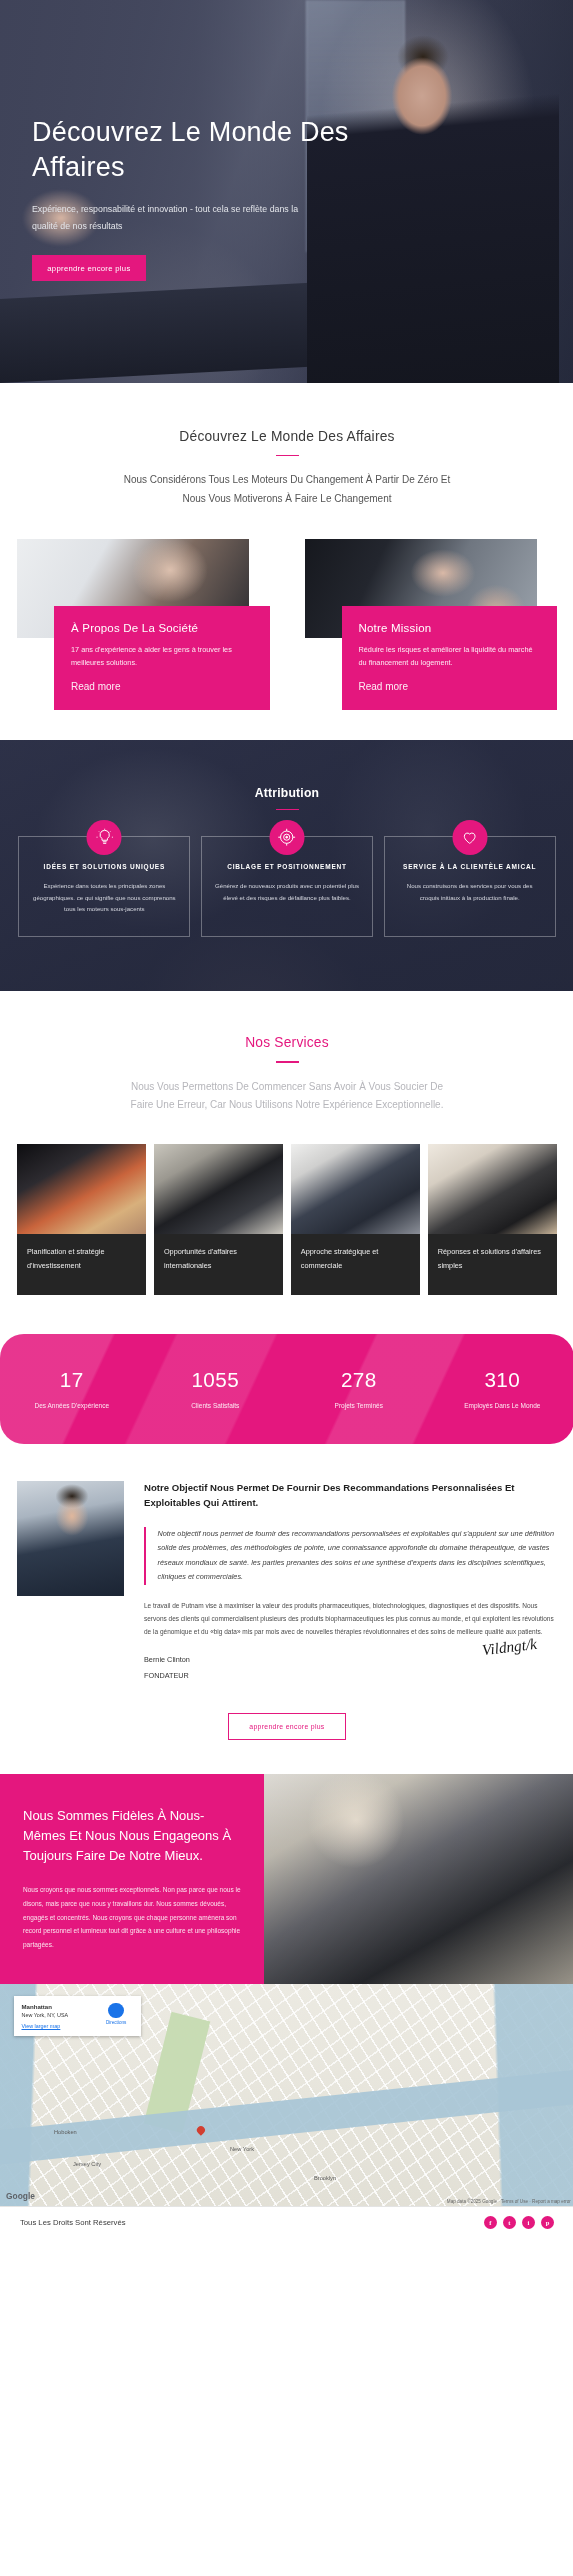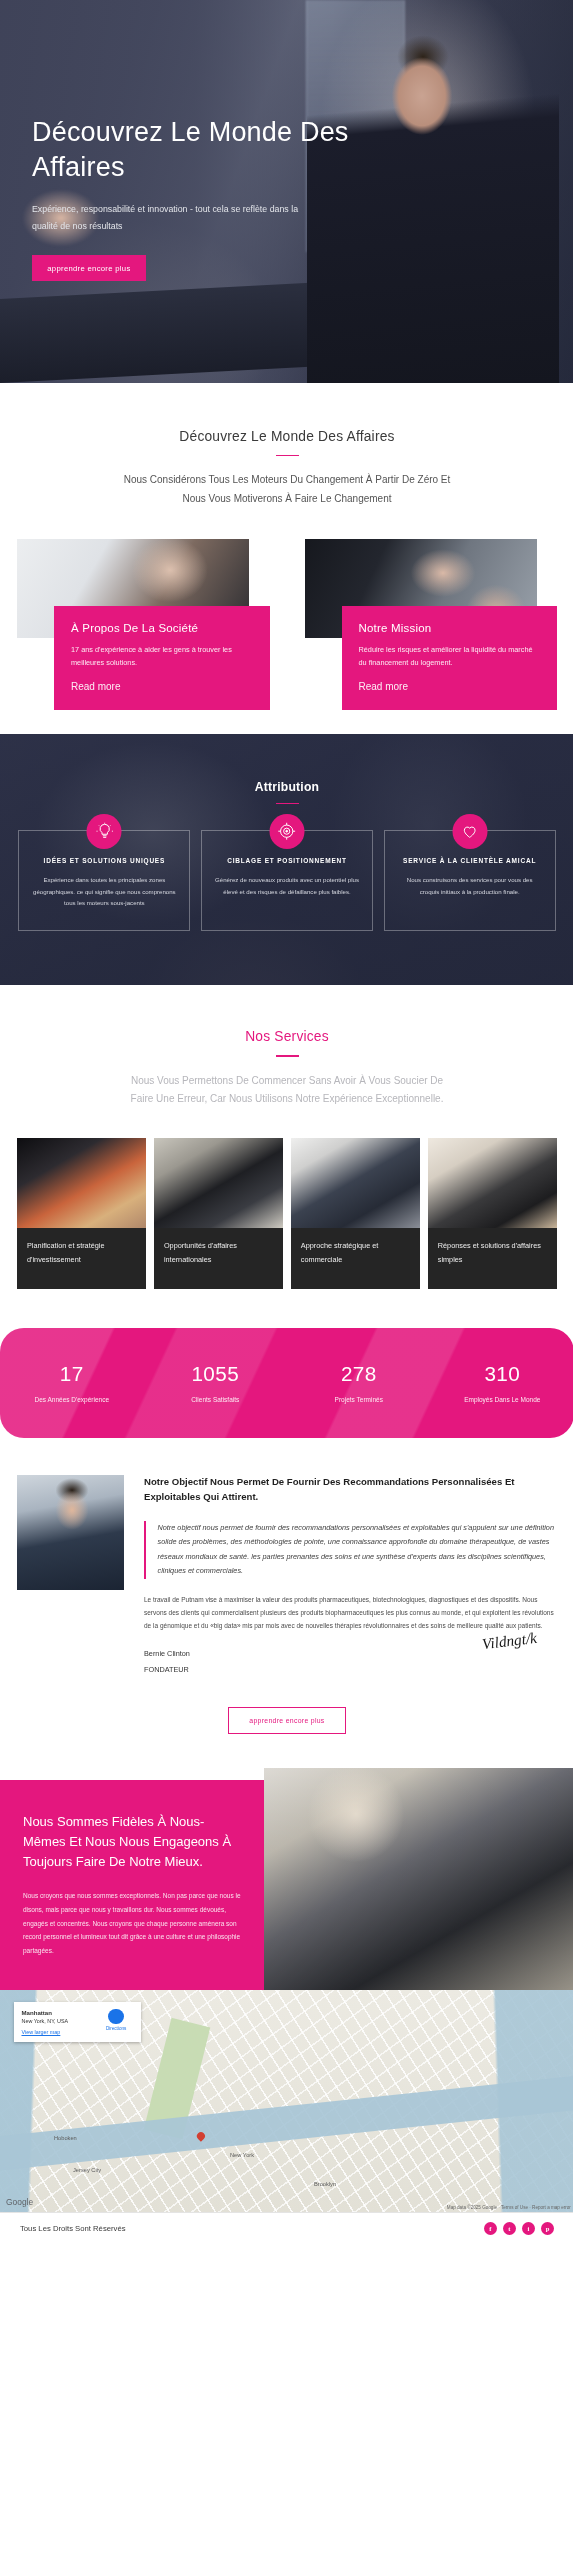--- a/index.html
+++ b/index.html
@@ -85,21 +85,21 @@
   }
   .sec-title.pink{ color:#e4177e; }
   .rule{ width:23px; height:1.5px; background:#e4177e; margin:10.7px auto 15.3px; }
   .sec-sub{
     text-align:center; font-size:10px; line-height:1.85;
     color:#545454; font-weight:400; max-width:329px; margin:0 auto;
   }
   .sec-sub.grey{ color:#b6b6bb; }
 
   .cards-2{
-    display:flex; gap:35px; padding:31px 17px 24px; align-items:flex-start;
+    display:flex; gap:35px; padding:31px 17px 30px; align-items:flex-start;
   }
   .card2{ flex:1; position:relative; }
   .card2-img{ height:99px; width:92%; margin-left:0; }
   .card2-img.a{
     background:
       radial-gradient(ellipse 54px 46px at 153px 31px, #dcc0ae, rgba(220,192,174,0) 70%),
       linear-gradient(120deg,#eceef0 0%,#dfe2e6 32%,#7d6a60 62%,#2a2b30 100%);
   }
   .card2-img.b{
     background:
@@ -211,21 +211,21 @@
     font-size:15.3px; color:#1a1a1a; transform:rotate(-7deg);
   }
   .cta-wrap{ text-align:center; padding:17px 0 34px; }
   .btn-outline{
     display:inline-block; border:0.8px solid #e4177e; color:#e4177e;
     font-size:6.9px; letter-spacing:0.3px; padding:9.2px 20px; text-decoration:none;
   }
 
   
   .split{ display:flex; min-height:191px; }
-  .split-l{ width:46%; background:#e4177e; padding:32px 23px; color:#fff;margin-top:12px; }
+  .split-l{ width:46%; background:#e4177e; padding:32px 23px; color:#fff; }
   .split-h{ font-size:13px; font-weight:300; line-height:1.55; }
   .split-p{ margin-top:17px; font-size:6.5px; line-height:2.1; color:#fbe3ee; }
   .split-r{
     width:54%;
     background:
       radial-gradient(ellipse 69px 69px at 92px 46px, rgba(255,244,228,.85), rgba(255,244,228,0) 70%),
       linear-gradient(150deg,#e9e6e0 0%,#cfcabf 22%,#6f7077 44%,#2c2e33 68%,#b9b3a6 100%);
   }
   .split-r-in{
     width:100%; height:100%;
@@ -272,21 +272,21 @@
   }
   .map-pin{
     position:absolute; left:197px; top:142px; width:8.4px; height:8.4px;
     border-radius:50% 50% 50% 0; background:#d23f31; transform:rotate(-45deg);
   }
   .map-foot{
     position:absolute; right:3.1px; bottom:1.5px; font-size:4.6px; color:#666;
   }
   .map-logo{
     position:absolute; left:6.1px; bottom:4.6px; font-size:8.4px; color:#5f6368;
-    font-weight:400;
+    font-weight:700;
     margin-top:30px;
   }
 
   
   .footer{
     background:#fff; border-top:0.8px solid #e4e4e4;
     padding:9px 20px; display:flex; align-items:center;
     justify-content:space-between;
   }
   .foot-t{ font-size:7.7px; color:#3a3a3a; }

